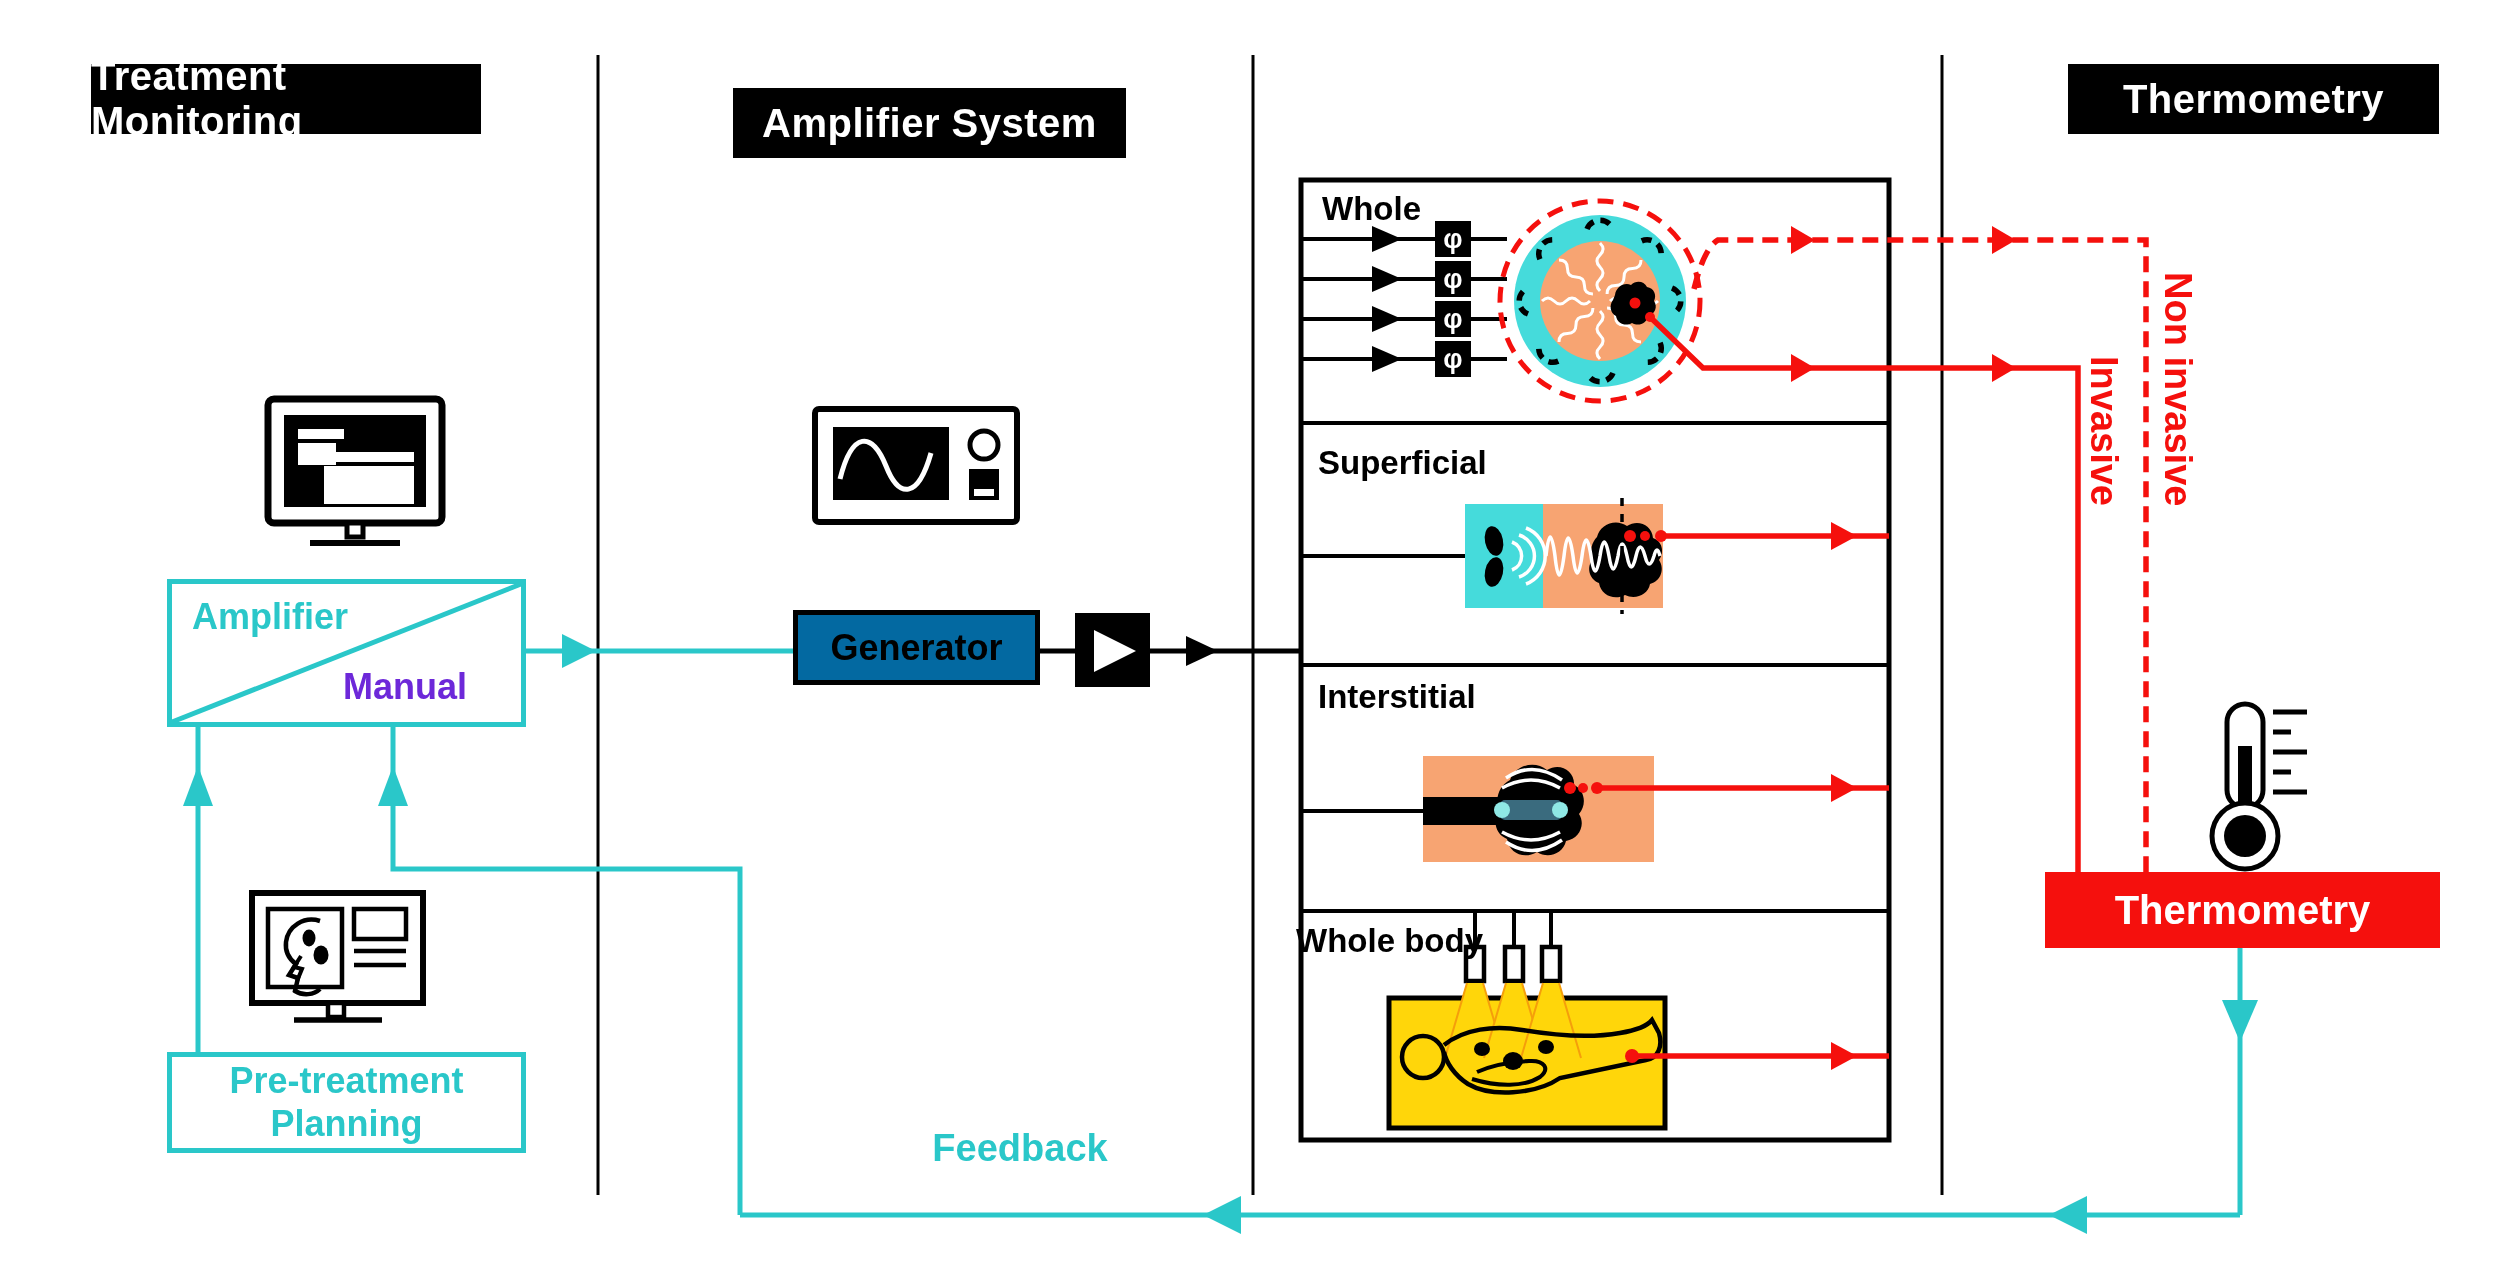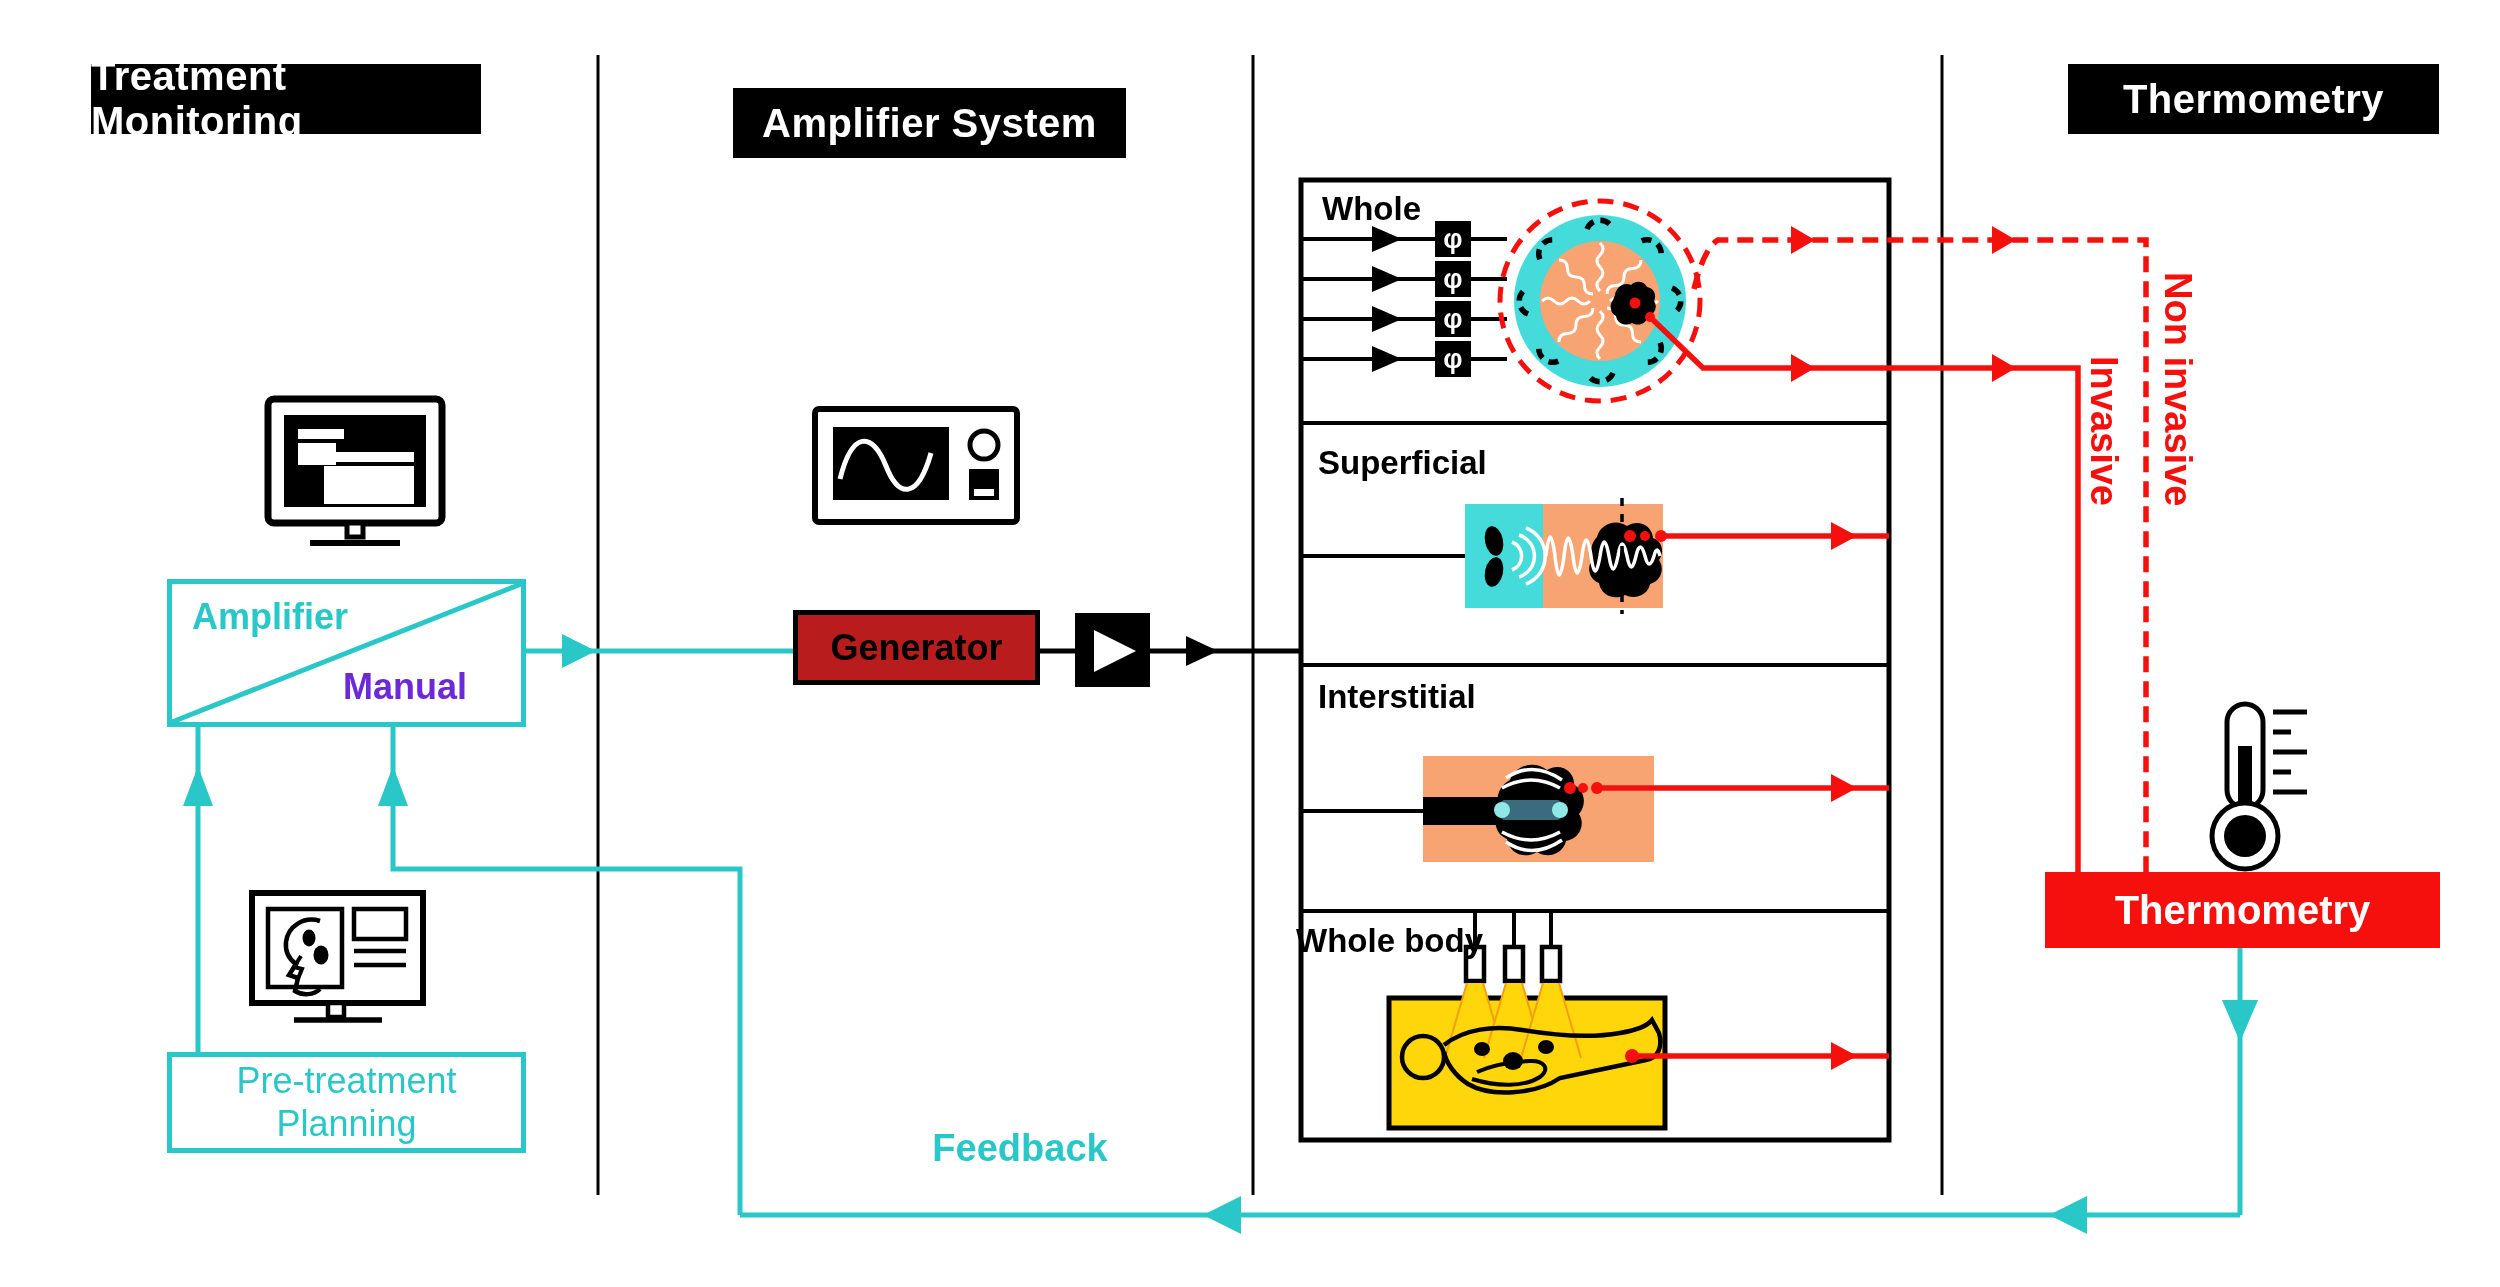--- a/index.html
+++ b/index.html
@@ -4,29 +4,29 @@
 <style>
   html,body{margin:0;padding:0;background:#fff;}
   #stage{position:relative;width:2500px;height:1287px;background:#fff;overflow:hidden;
          font-family:"Liberation Sans",sans-serif;}
   #stage svg{position:absolute;left:0;top:0;}
   .hdr{position:absolute;height:70px;background:#000;color:#fff;display:flex;
        align-items:center;justify-content:center;font-size:40px;font-weight:700;letter-spacing:.5px;}
   .modelabel{position:absolute;font-size:33px;font-weight:600;color:#000;}
   .genbox{position:absolute;left:793px;top:610px;width:247px;height:75px;border:5px solid #000;
           box-sizing:border-box;display:flex;align-items:center;justify-content:center;
-          font-size:36px;font-weight:600;background:#b91c1c;}
+          font-size:36px;font-weight:600;background:#0369a1;}
   .autobox{position:absolute;left:167px;top:579px;width:359px;height:148px;border:5px solid #2AC7C9;
            box-sizing:border-box;background:transparent;}
   .autolabel{position:absolute;left:192px;top:596px;font-size:36px;font-weight:600;color:#2AC7C9;}
   .manuallabel{position:absolute;left:337px;top:666px;width:130px;text-align:right;
            font-size:36px;font-weight:600;color:#6d28d9;}
   .prebox{position:absolute;left:167px;top:1052px;width:359px;height:101px;border:5px solid #2AC7C9;
           box-sizing:border-box;display:flex;flex-direction:column;align-items:center;
-          justify-content:center;line-height:1.18;font-size:36px;font-weight:400;color:#2AC7C9;}
+          justify-content:center;line-height:1.18;font-size:36px;font-weight:700;color:#2AC7C9;}
   .thermbox{position:absolute;left:2045px;top:872px;width:395px;height:76px;background:#F5100D;
             color:#fff;display:flex;align-items:center;justify-content:center;
             font-size:40px;font-weight:700;}
   .feedback{position:absolute;left:930px;top:1127px;width:180px;text-align:center;
             font-size:38px;font-weight:700;color:#2AC7C9;}
   .vlabel{position:absolute;writing-mode:vertical-rl;font-size:38px;font-weight:600;color:#F5100D;}
   .phi{position:absolute;left:1435px;width:36px;height:36px;background:#000;color:#fff;
        display:flex;align-items:center;justify-content:center;font-size:27px;font-weight:600;}
 </style>
 </head>

